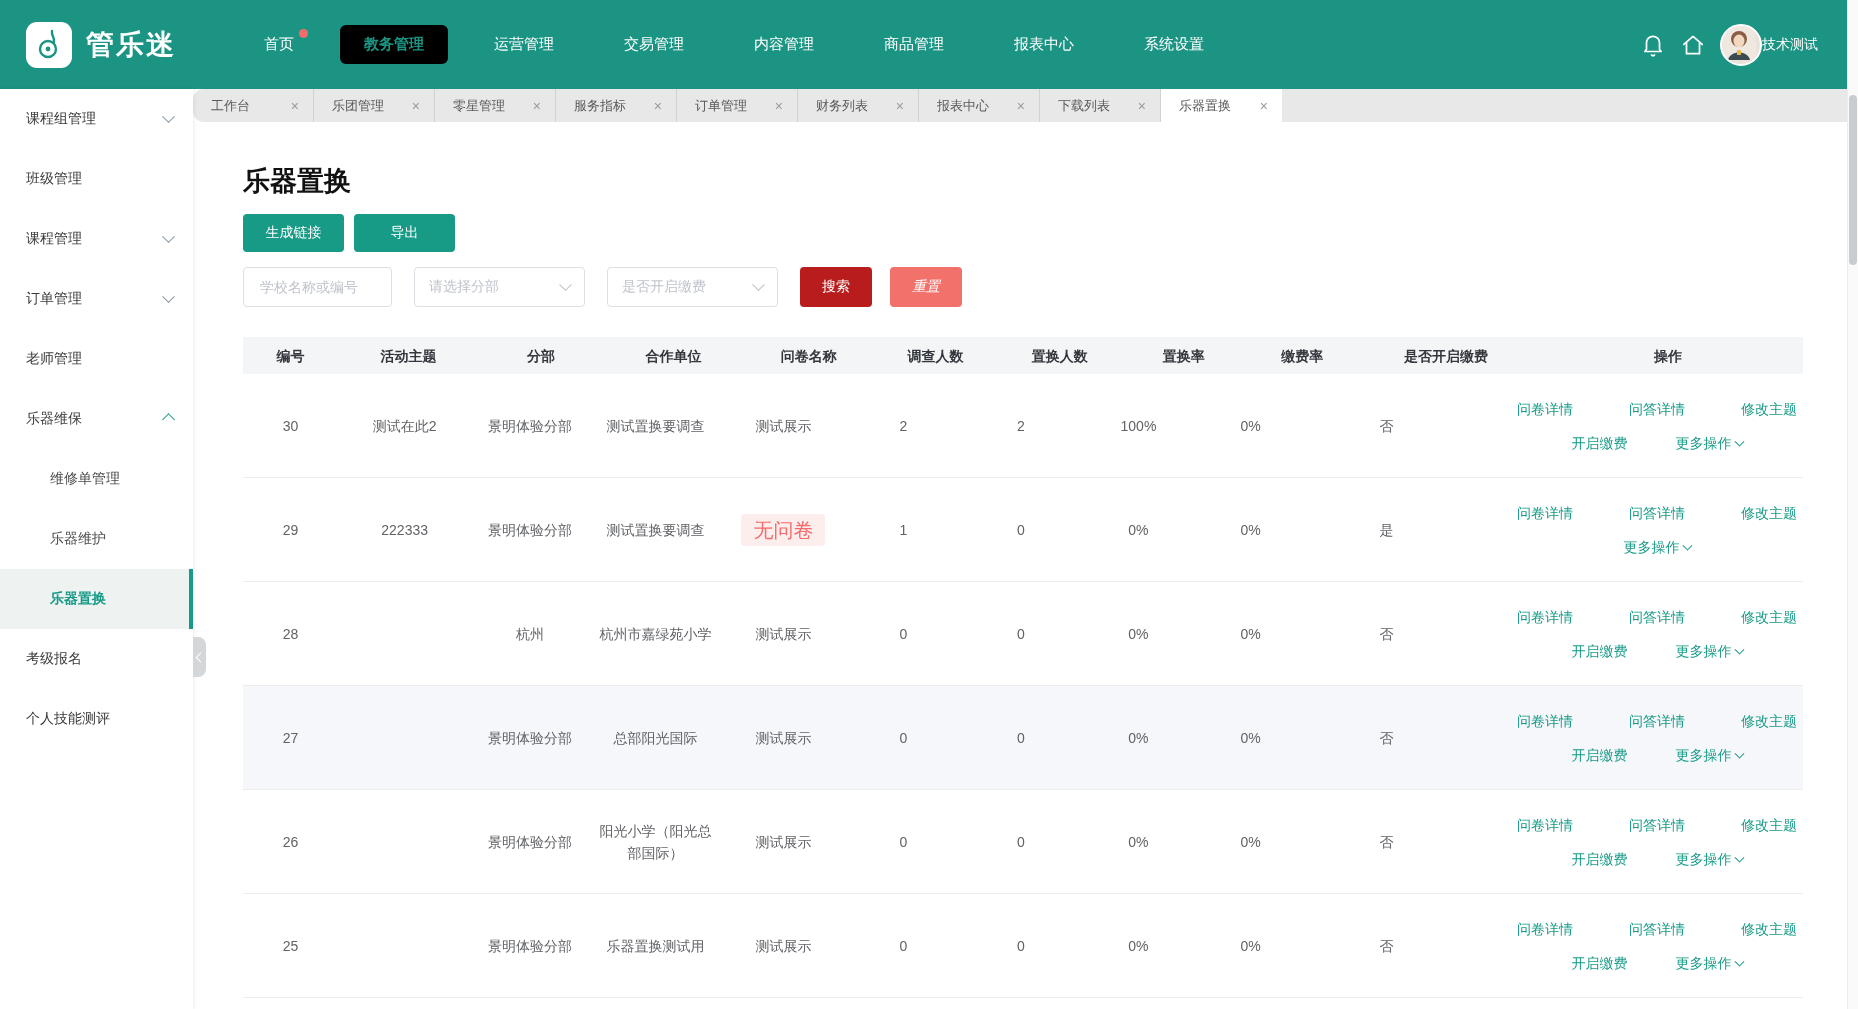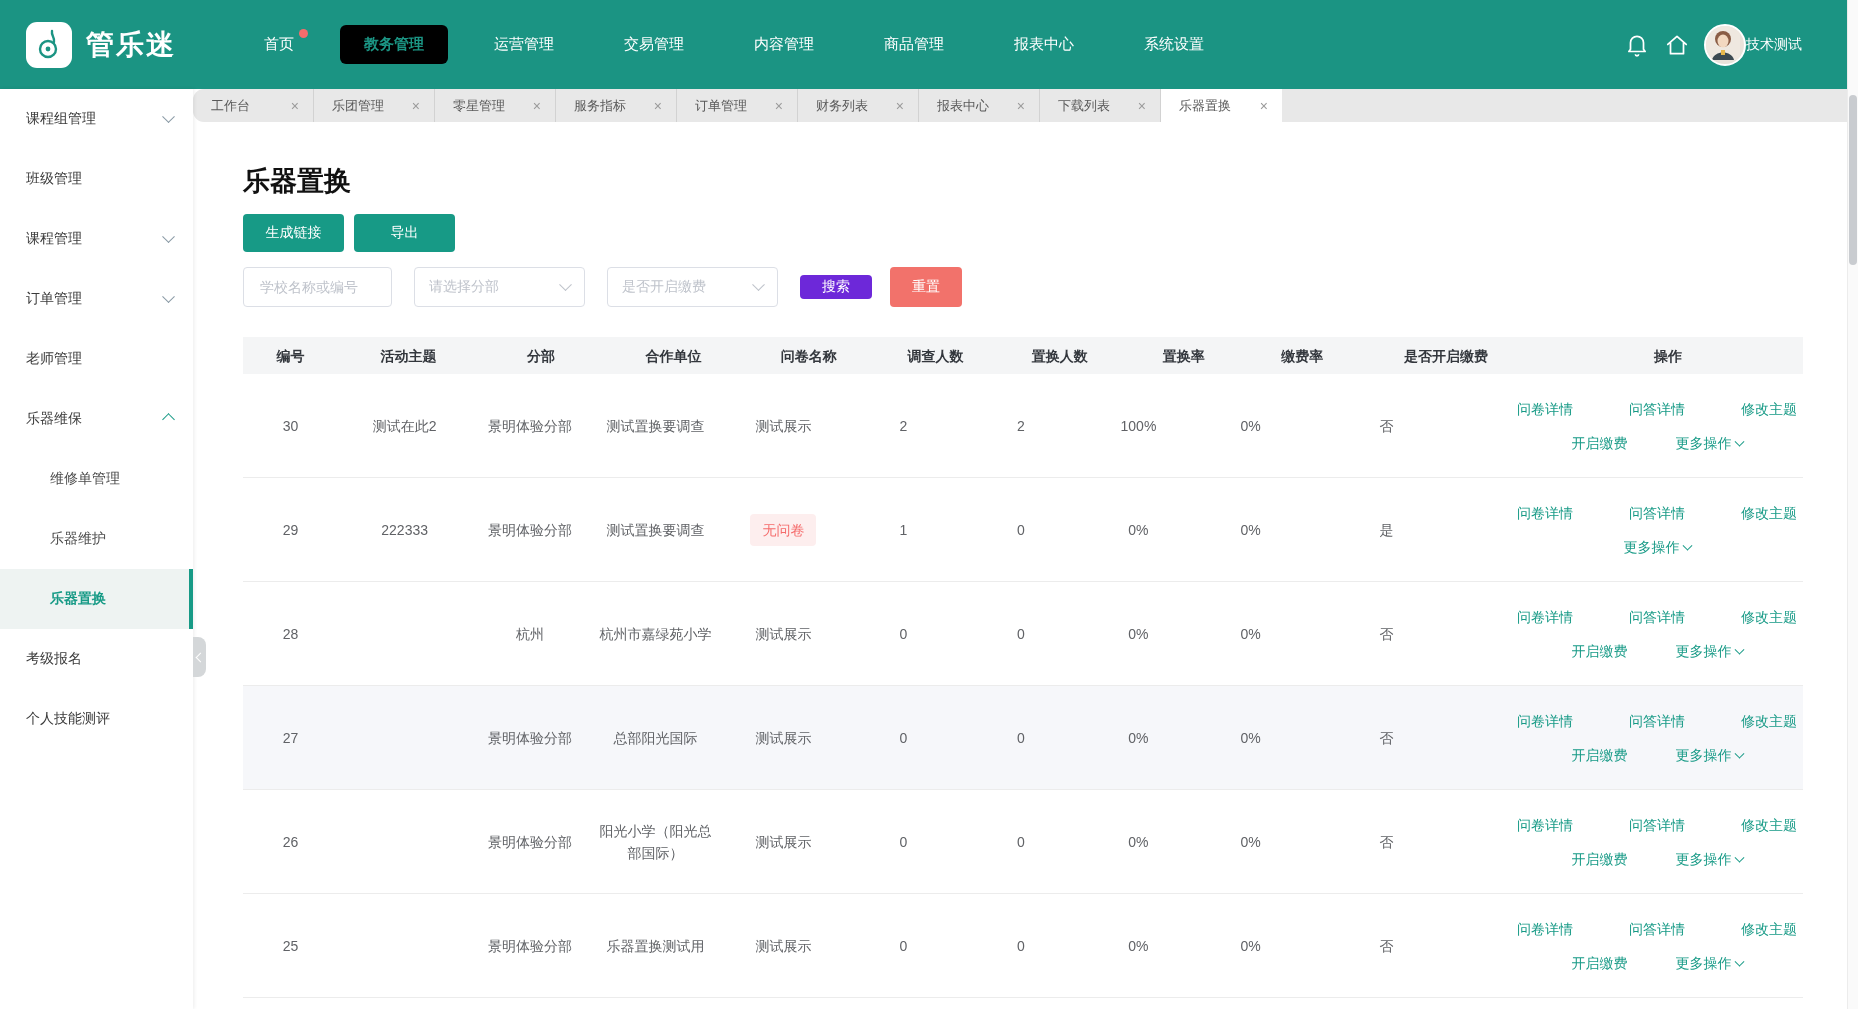--- a/index.html
+++ b/index.html
@@ -10,21 +10,21 @@
   }
   
   .topbar{height:89px;background:#1b9483;display:flex;align-items:center;position:relative;}
   .brand{display:flex;align-items:center;width:240px;padding-left:26px;box-sizing:border-box;flex:0 0 auto;}
   .logo{width:46px;height:46px;background:#fff;border-radius:11px;display:flex;align-items:center;justify-content:center;}
   .brand-name{color:#fff;font-size:28px;font-weight:bold;margin-left:14px;letter-spacing:2px;}
   .topnav{display:flex;align-items:center;gap:22px;flex:1 1 auto;}
   .nav-item{position:relative;color:#fff;font-size:15px;padding:10px 24px;border-radius:6px;cursor:pointer;white-space:nowrap;}
   .nav-item.active{background:#000000;color:#1b9483;font-weight:bold;}
   .nav-dot{position:absolute;top:4px;right:10px;width:9px;height:9px;border-radius:50%;background:#f56c6c;}
-  .topbar-right{display:flex;align-items:center;gap:14px;padding-right:56px;flex:0 0 auto;}
+  .topbar-right{display:flex;align-items:center;gap:14px;padding-right:40px;flex:0 0 auto;}
   .tb-icon{width:26px;height:26px;display:block;cursor:pointer;}
   .avatar{width:38px;height:38px;border-radius:50%;border:2px solid #fff;overflow:hidden;background:#e9e2da;cursor:pointer;}
   .user-name{color:#fff;font-size:14px;margin-left:-14px;cursor:pointer;}
   
   .body-row{display:flex;height:920px;position:relative;}
   
   .sidebar{width:193px;flex:0 0 auto;background:#fff;box-shadow:1px 0 4px rgba(0,0,0,.08);position:relative;z-index:3;}
   .side-item{height:60px;display:flex;align-items:center;justify-content:space-between;padding:0 20px 0 26px;font-size:14px;color:#3a3a3a;cursor:pointer;}
   .side-sub{padding-left:50px;color:#4a4a4a;}
   .side-sub.active{background:#eef3f2;color:#179a86;font-weight:bold;border-right:4px solid #179a86;padding-right:16px;}
@@ -45,32 +45,32 @@
   .btn-row{margin-top:16px;display:flex;gap:10px;}
   .btn{border:none;border-radius:4px;font-size:14px;cursor:pointer;font-family:inherit;}
   .btn-teal{background:#179a86;color:#fff;width:101px;height:38px;}
   .filter-row{margin-top:15px;display:flex;gap:22px;align-items:center;}
   .f-input,.f-select{height:40px;border:1px solid #dcdfe6;border-radius:4px;box-sizing:border-box;display:flex;align-items:center;padding:0 14px;color:#bfc3cb;font-size:14px;background:#fff;cursor:text;}
   .f-input{width:149px;}
   .f-input input{border:none;outline:none;width:100%;font-size:14px;font-family:inherit;color:#333;}
   .f-input input::placeholder{color:#bfc3cb;}
   .f-select{width:171px;justify-content:space-between;cursor:pointer;}
   .f-select .chev{border-color:#bfc3cb;}
-  .btn-search{background:#6d28d9;color:#fff;width:72px;height:24px;}
-  .btn-reset{background:#f2726b;color:#fff;width:72px;height:40px;margin-left:-4px;}
+  .btn-search{background:#b91c1c;color:#fff;width:72px;height:40px;}
+  .btn-reset{background:#f2726b;color:#fff;width:72px;height:40px;margin-left:-4px;font-style:italic;}
   
   .table{margin-top:30px;}
   .t-head{display:flex;background:#f4f5f6;height:37px;align-items:center;font-weight:bold;color:#33373d;font-size:14px;}
   .t-row{display:flex;min-height:104px;align-items:center;border-bottom:1px solid #ececec;box-sizing:border-box;}
   .t-row.shaded{background:#f6f7fa;}
   .cell{text-align:center;padding:0 6px;box-sizing:border-box;line-height:22px;}
   .c0{flex:0 0 95px;}  .c1{flex:1.15 1 0;} .c2{flex:1.0 1 0;} .c3{flex:1.15 1 0;}
   .c4{flex:1.05 1 0;} .c5{flex:1.0 1 0;} .c6{flex:1.0 1 0;} .c7{flex:1.0 1 0;}
   .c8{flex:0.9 1 0;}  .c9{flex:1.45 1 0;} .c10{flex:2.3 1 0;}
-  .badge-red{display:inline-block;background:#fdeeee;color:#f56c6c;padding:5px 12px;border-radius:4px;font-size:14px;}
+  .badge-red{display:inline-block;background:#fdeeee;color:#f56c6c;padding:5px 12px;border-radius:4px;font-size:20px;}
   .actions{display:flex;flex-direction:column;gap:12px;align-items:center;}
   .act-line{display:flex;gap:14px;justify-content:center;align-items:center;flex-wrap:nowrap;}
   .act-line2{gap:6px;}
   .link{color:#179a86;cursor:pointer;white-space:nowrap;margin-left:42px;}
   .link .chev{width:6px;height:6px;border-color:#179a86;transform:rotate(45deg) translate(-2px,-2px);margin-left:4px;}
   
   .scroll-track{position:absolute;right:0;top:0;width:10px;height:1009px;background:#fafafa;border-left:1px solid #ececec;z-index:10;}
   .scroll-thumb{position:absolute;left:1px;top:95px;width:8px;height:170px;border-radius:4px;background:#c9ccd0;cursor:pointer;}
 </style>
 </head>

